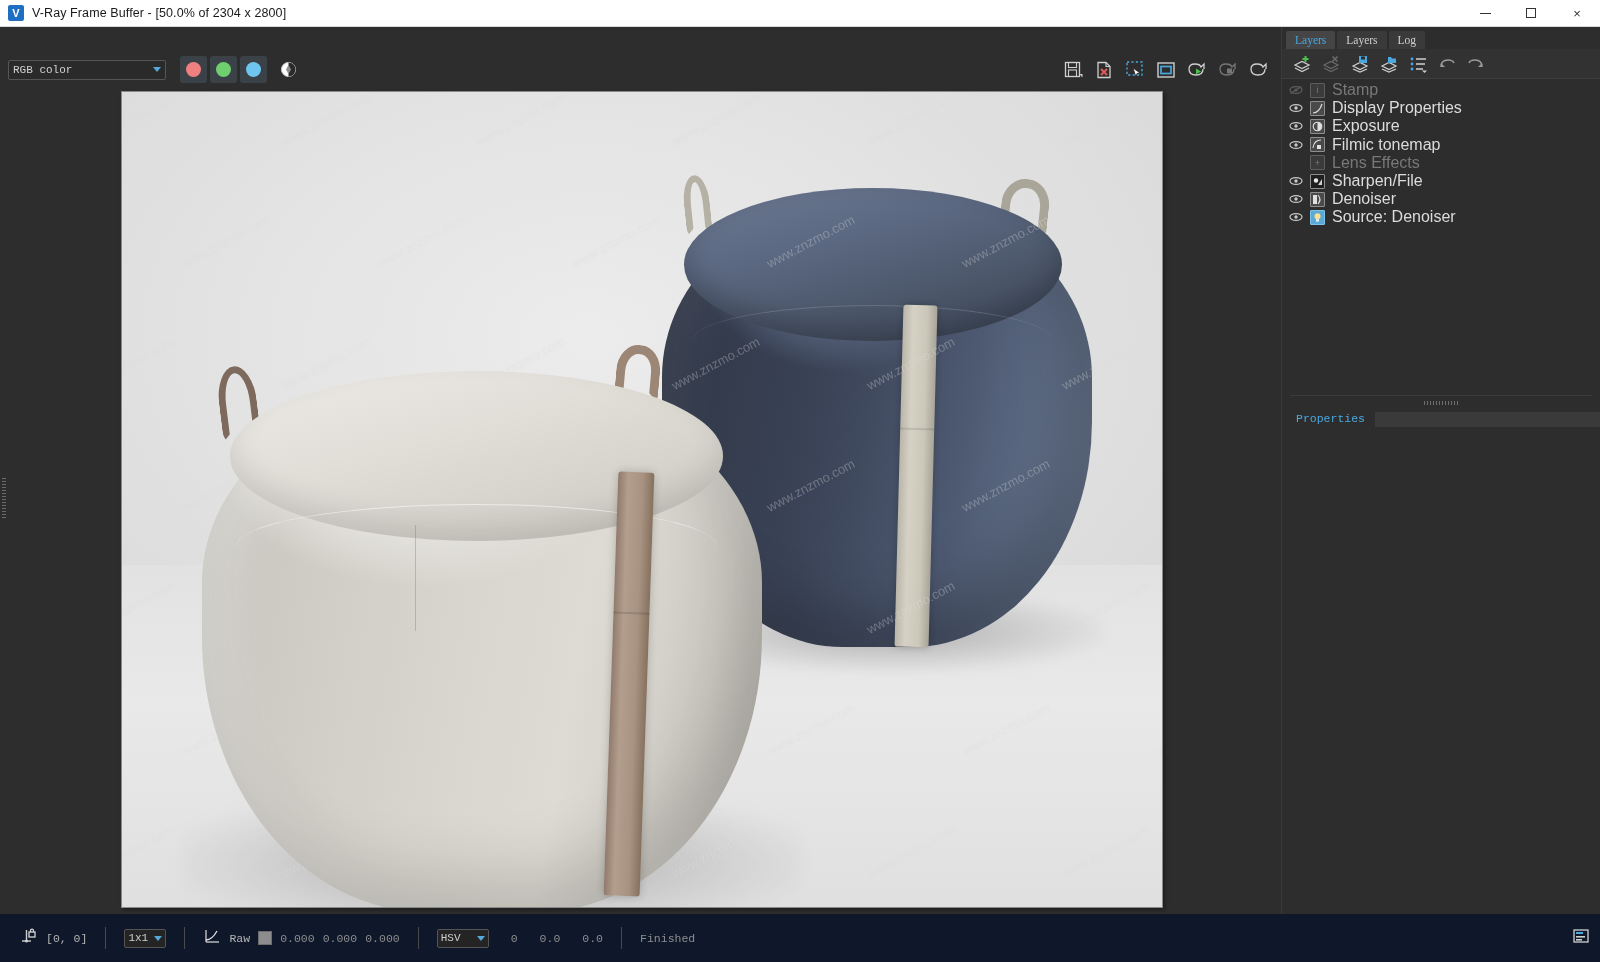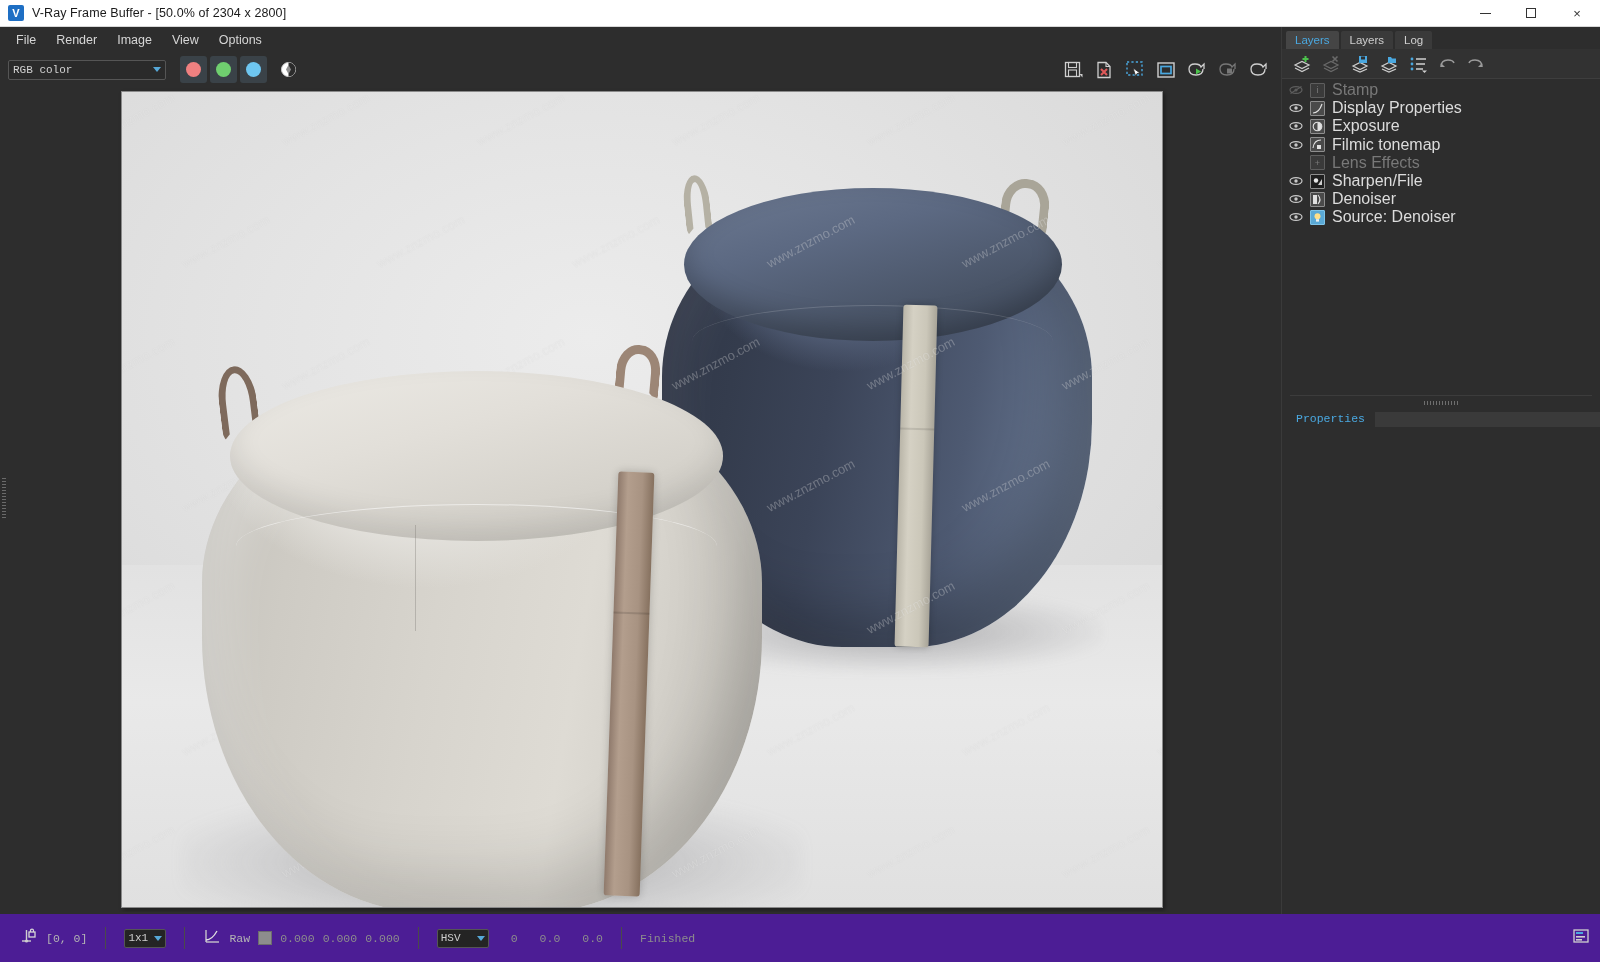--- a/index.html
+++ b/index.html
@@ -219,21 +219,21 @@
   .split-left { left: 0; }
   .split-right { left: 1273px; }
 
   
   .rightpanel {
     position:absolute; left: 1281px; top: 27px; width: 319px; height: 902px;
     background: #2d2d2d; border-left: 1px solid #3a3a3a;
   }
   .tabs { display:flex; height: 22px; align-items: flex-end; padding-left: 4px; gap: 2px; }
   .tab {
-    font-family: Liberation Sans, sans-serif; font-size: 11.5px;
+    font-family: Liberation Serif, serif; font-size: 11.5px;
     padding: 3px 9px 3px 9px; background: #3a3a3a; color: #cfcfcf;
     border-radius: 2px 2px 0 0;
   }
   .tab.active { background: #454545; color: #4aa8e0; }
   .panel-toolbar {
     height: 30px; display:flex; align-items:center; gap: 2px;
     padding-left: 6px; background: #323232; border-bottom: 1px solid #3e3e3e;
   }
   .ptbicon {
     width: 27px; height: 26px; display:flex; align-items:center; justify-content:center;
@@ -263,21 +263,21 @@
   .props-bar { display:flex; align-items:flex-end; padding-left:6px; height: 18px; }
   .props-tab {
     font-family:"Liberation Mono", monospace; font-size:11.5px; color:#4aa8e0;
     background:#2d2d2d; padding: 2px 8px;
   }
   .props-rest { flex:1; height: 15px; background:#3a3a3a; margin-left:2px; }
 
   
   .statusbar {
     position:absolute; left:0; top: 914px; width: 1600px; height: 48px;
-    background: #4c1d95; display:flex; align-items:center; padding-left: 10px;
+    background: #0f172a; display:flex; align-items:center; padding-left: 10px;
     gap: 8px;
   }
   .sb-group { display:flex; align-items:center; gap: 8px; padding: 0 10px; }
   .sb-div { width:1px; height: 22px; background:#4a4a4a; }
   .sb-text {
     font-family:"Liberation Mono", monospace; font-size: 11.5px; color:#b4b4b4;
   }
   .sb-text.dim { color: #8d8d8d; }
   .sb-combo {
     height: 19px; min-width: 42px; background:#242424; border:1px solid #555;
@@ -310,27 +310,20 @@
         </div>
       <div class="win-btn">
           <i class="wc-max"></i>
         </div>
       <div class="win-btn close-btn">
           <span>×</span>
         </div>
     </div>
   </div>
 
-  <div class="menubar">
-    <div class="menu-item">File</div>
-    <div class="menu-item">Render</div>
-    <div class="menu-item">Image</div>
-    <div class="menu-item">View</div>
-    <div class="menu-item">Options</div>
-  </div>
 
   <div class="toolbar">
     <div class="combo">
       <span>RGB color</span>
       <i class="caret"></i>
     </div>
     <div class="chanbtns">
       <div class="chanbtn">
           <i class="dot" style="background:#ef8080"></i>
         </div>

